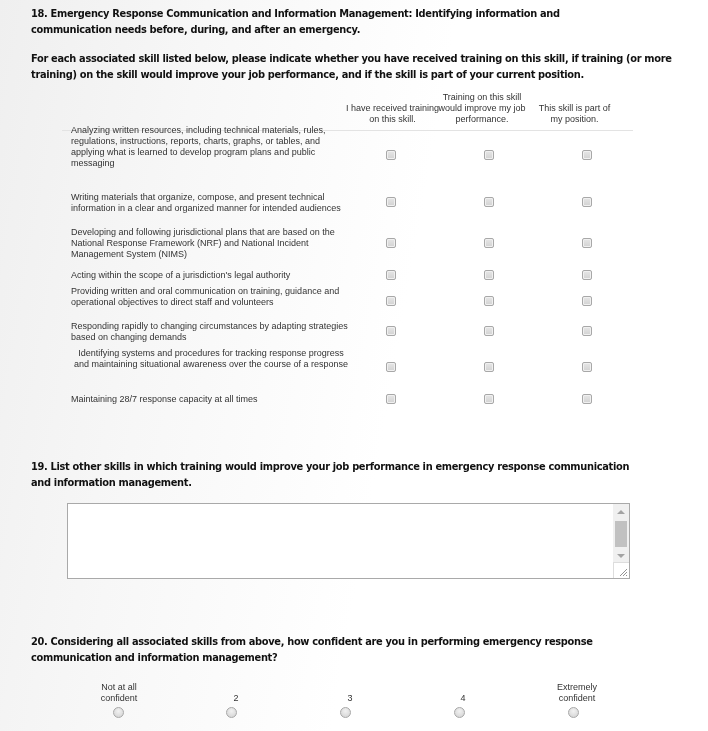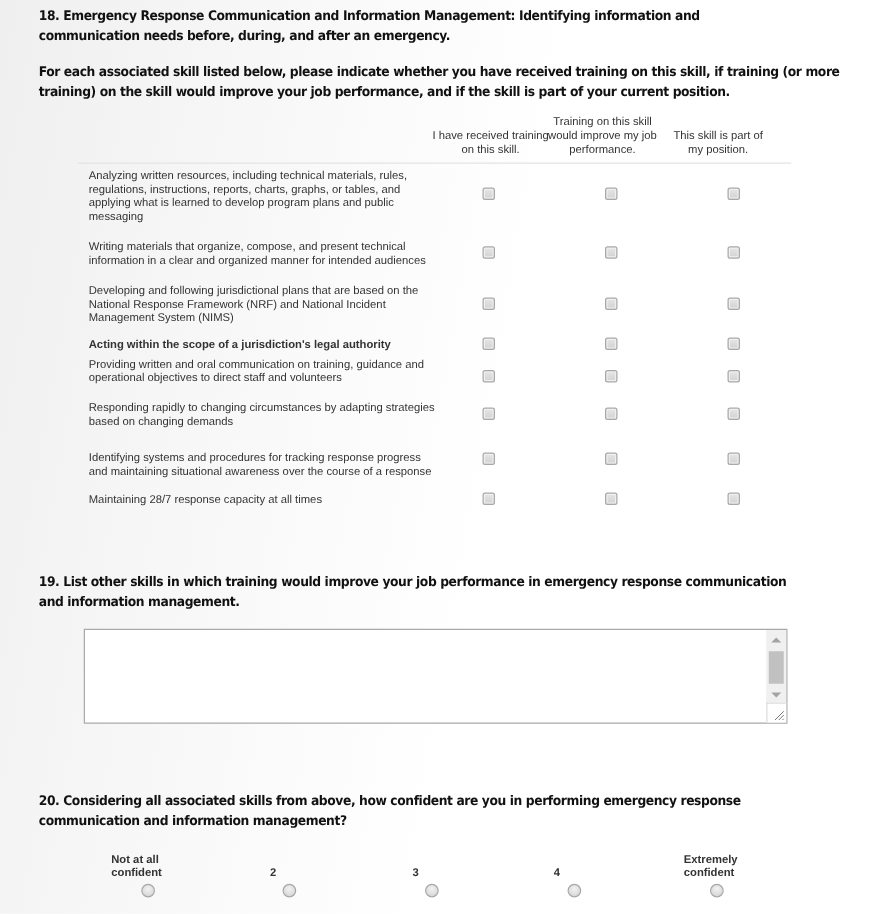--- a/index.html
+++ b/index.html
@@ -56,21 +56,21 @@
   }
   .sb .up { top: 6px; border-bottom: 4px solid #a3a3a3; }
   .sb .down { bottom: 6px; border-top: 4px solid #a3a3a3; }
   .sb .thumb { position: absolute; left: 2px; top: 17px; width: 12px; height: 26px; background: #c1c1c1; }
   .grip {
     position: absolute; right: 0; bottom: 0; width: 16px; height: 16px;
     border-left: 1px solid #ddd; border-top: 1px solid #ddd; box-sizing: border-box; background: #fff;
   }
   .grip svg { position: absolute; right: 1px; bottom: 1px; }
   .scale-label {
-    position: absolute; top: 682px; font-size: 9px; line-height: 11px; color: #333; text-align: left; font-weight: bold;
+    position: absolute; top: 682px; font-size: 9px; line-height: 11px; color: #333; text-align: center;
   }
   .radio {
     position: absolute; top: 707px; width: 9px; height: 9px; border-radius: 50%;
     border: 1px solid #a8a8a8;
     background: radial-gradient(circle at 50% 35%, #f2f2f2, #d0d0d0);
   }
 </style>
 </head>
 <body>
 
@@ -78,57 +78,57 @@
 <div class="qinstr" style="top:50px;">For each associated skill listed below, please indicate whether you have received training on this skill, if training (or more training) on the skill would improve your job performance, and if the skill is part of your current position.</div>
 
 <div class="colhead" style="left:345px; width:95px; top:103px;">I have received training on this skill.</div>
 <div class="colhead" style="left:433px; width:98px;">Training on this skill would improve my job performance.</div>
 <div class="colhead" style="left:532px; width:85px; top:103px;">This skill is part of my position.</div>
 
 <div class="divider"></div>
 
 <div>
   <div>
-    <div class="skill" style="top:135px;">Analyzing written resources, including technical materials, rules, regulations, instructions, reports, charts, graphs, or tables, and applying what is learned to develop program plans and public messaging</div>
+    <div class="skill" style="top:125px;">Analyzing written resources, including technical materials, rules, regulations, instructions, reports, charts, graphs, or tables, and applying what is learned to develop program plans and public messaging</div>
     <div class="cb" style="left:386px; top:150px;"></div>
     <div class="cb" style="left:484px; top:150px;"></div>
     <div class="cb" style="left:582px; top:150px;"></div>
   </div>
   <div>
     <div class="skill" style="top:192px;">Writing materials that organize, compose, and present technical information in a clear and organized manner for intended audiences</div>
     <div class="cb" style="left:386px; top:197px;"></div>
     <div class="cb" style="left:484px; top:197px;"></div>
     <div class="cb" style="left:582px; top:197px;"></div>
   </div>
   <div>
     <div class="skill" style="top:227px;">Developing and following jurisdictional plans that are based on the National Response Framework (NRF) and National Incident Management System (NIMS)</div>
     <div class="cb" style="left:386px; top:238px;"></div>
     <div class="cb" style="left:484px; top:238px;"></div>
     <div class="cb" style="left:582px; top:238px;"></div>
   </div>
   <div>
-    <div class="skill" style="top:270px;font-weight:bold;">Acting within the scope of a jurisdiction's legal authority</div>
+    <div class="skill" style="top:270px;">Acting within the scope of a jurisdiction's legal authority</div>
     <div class="cb" style="left:386px; top:270px;"></div>
     <div class="cb" style="left:484px; top:270px;"></div>
     <div class="cb" style="left:582px; top:270px;"></div>
   </div>
   <div>
     <div class="skill" style="top:286px;">Providing written and oral communication on training, guidance and operational objectives to direct staff and volunteers</div>
     <div class="cb" style="left:386px; top:296px;"></div>
     <div class="cb" style="left:484px; top:296px;"></div>
     <div class="cb" style="left:582px; top:296px;"></div>
   </div>
   <div>
     <div class="skill" style="top:321px;">Responding rapidly to changing circumstances by adapting strategies based on changing demands</div>
     <div class="cb" style="left:386px; top:326px;"></div>
     <div class="cb" style="left:484px; top:326px;"></div>
     <div class="cb" style="left:582px; top:326px;"></div>
   </div>
   <div>
-    <div class="skill" style="top:361px;">Identifying systems and procedures for tracking response progress and maintaining situational awareness over the course of a response</div>
+    <div class="skill" style="top:348px;text-align:center;">Identifying systems and procedures for tracking response progress and maintaining situational awareness over the course of a response</div>
     <div class="cb" style="left:386px; top:362px;"></div>
     <div class="cb" style="left:484px; top:362px;"></div>
     <div class="cb" style="left:582px; top:362px;"></div>
   </div>
   <div>
     <div class="skill" style="top:394px;">Maintaining 28/7 response capacity at all times</div>
     <div class="cb" style="left:386px; top:394px;"></div>
     <div class="cb" style="left:484px; top:394px;"></div>
     <div class="cb" style="left:582px; top:394px;"></div>
   </div>

